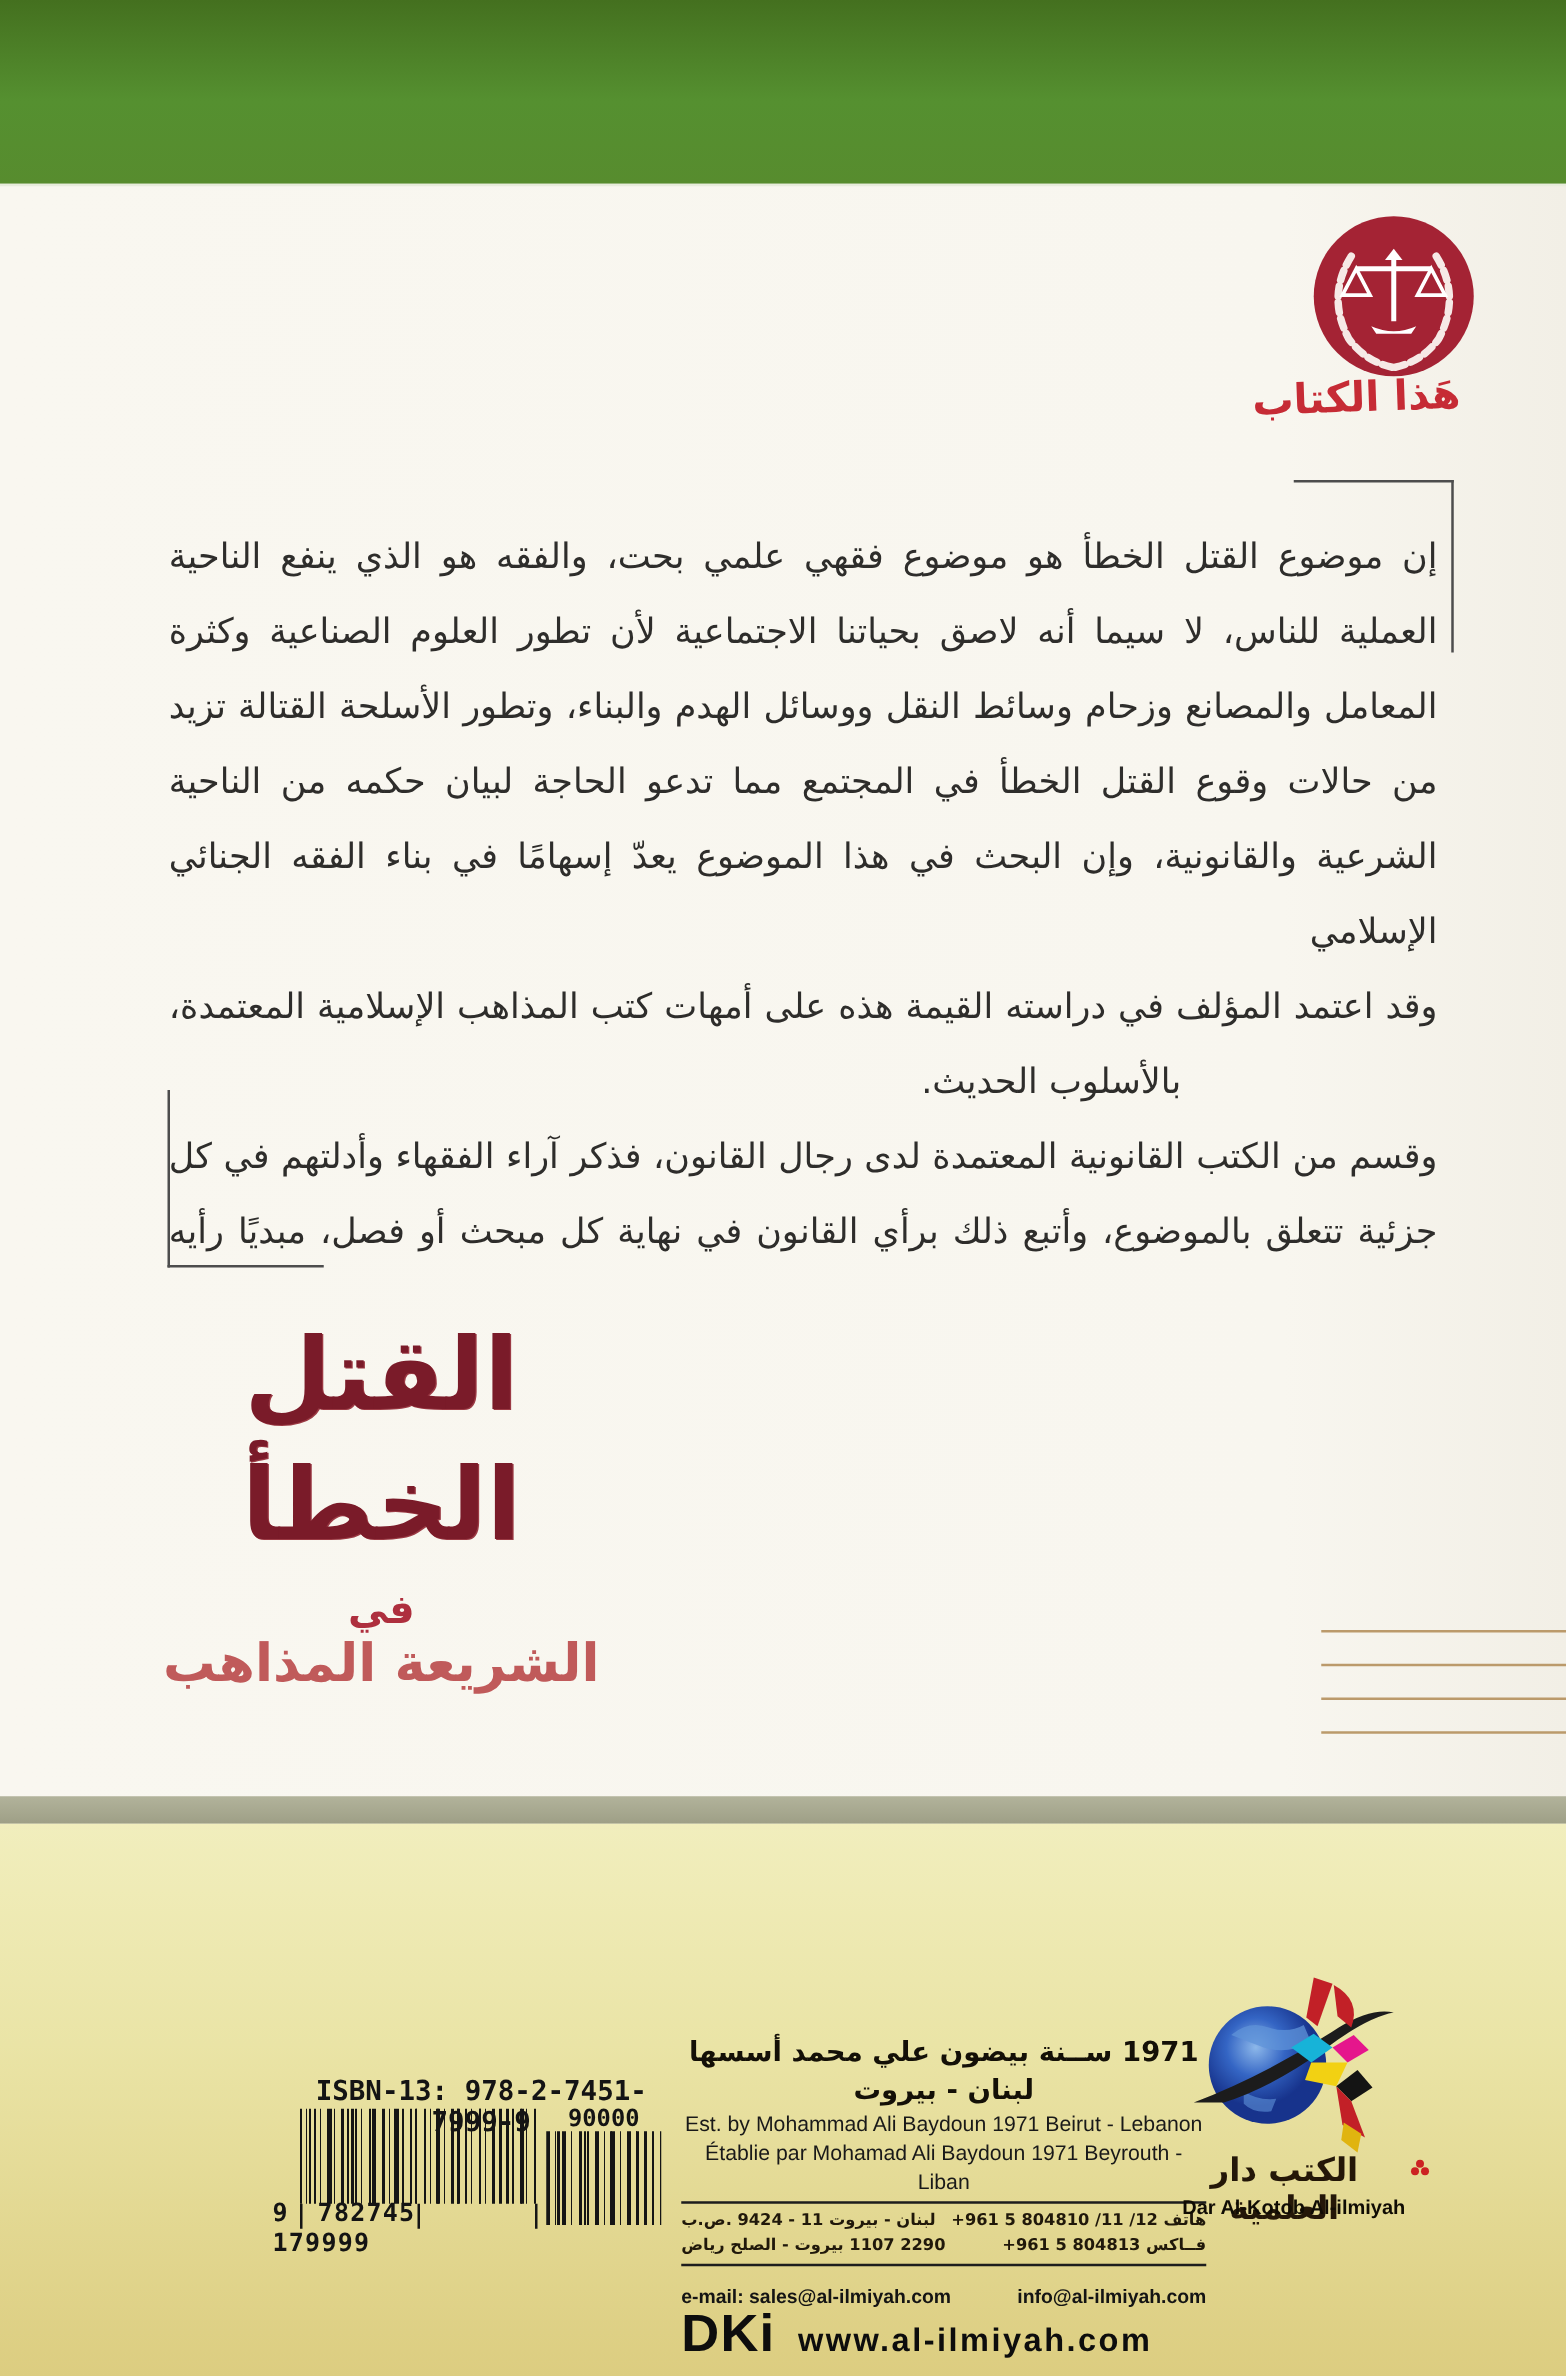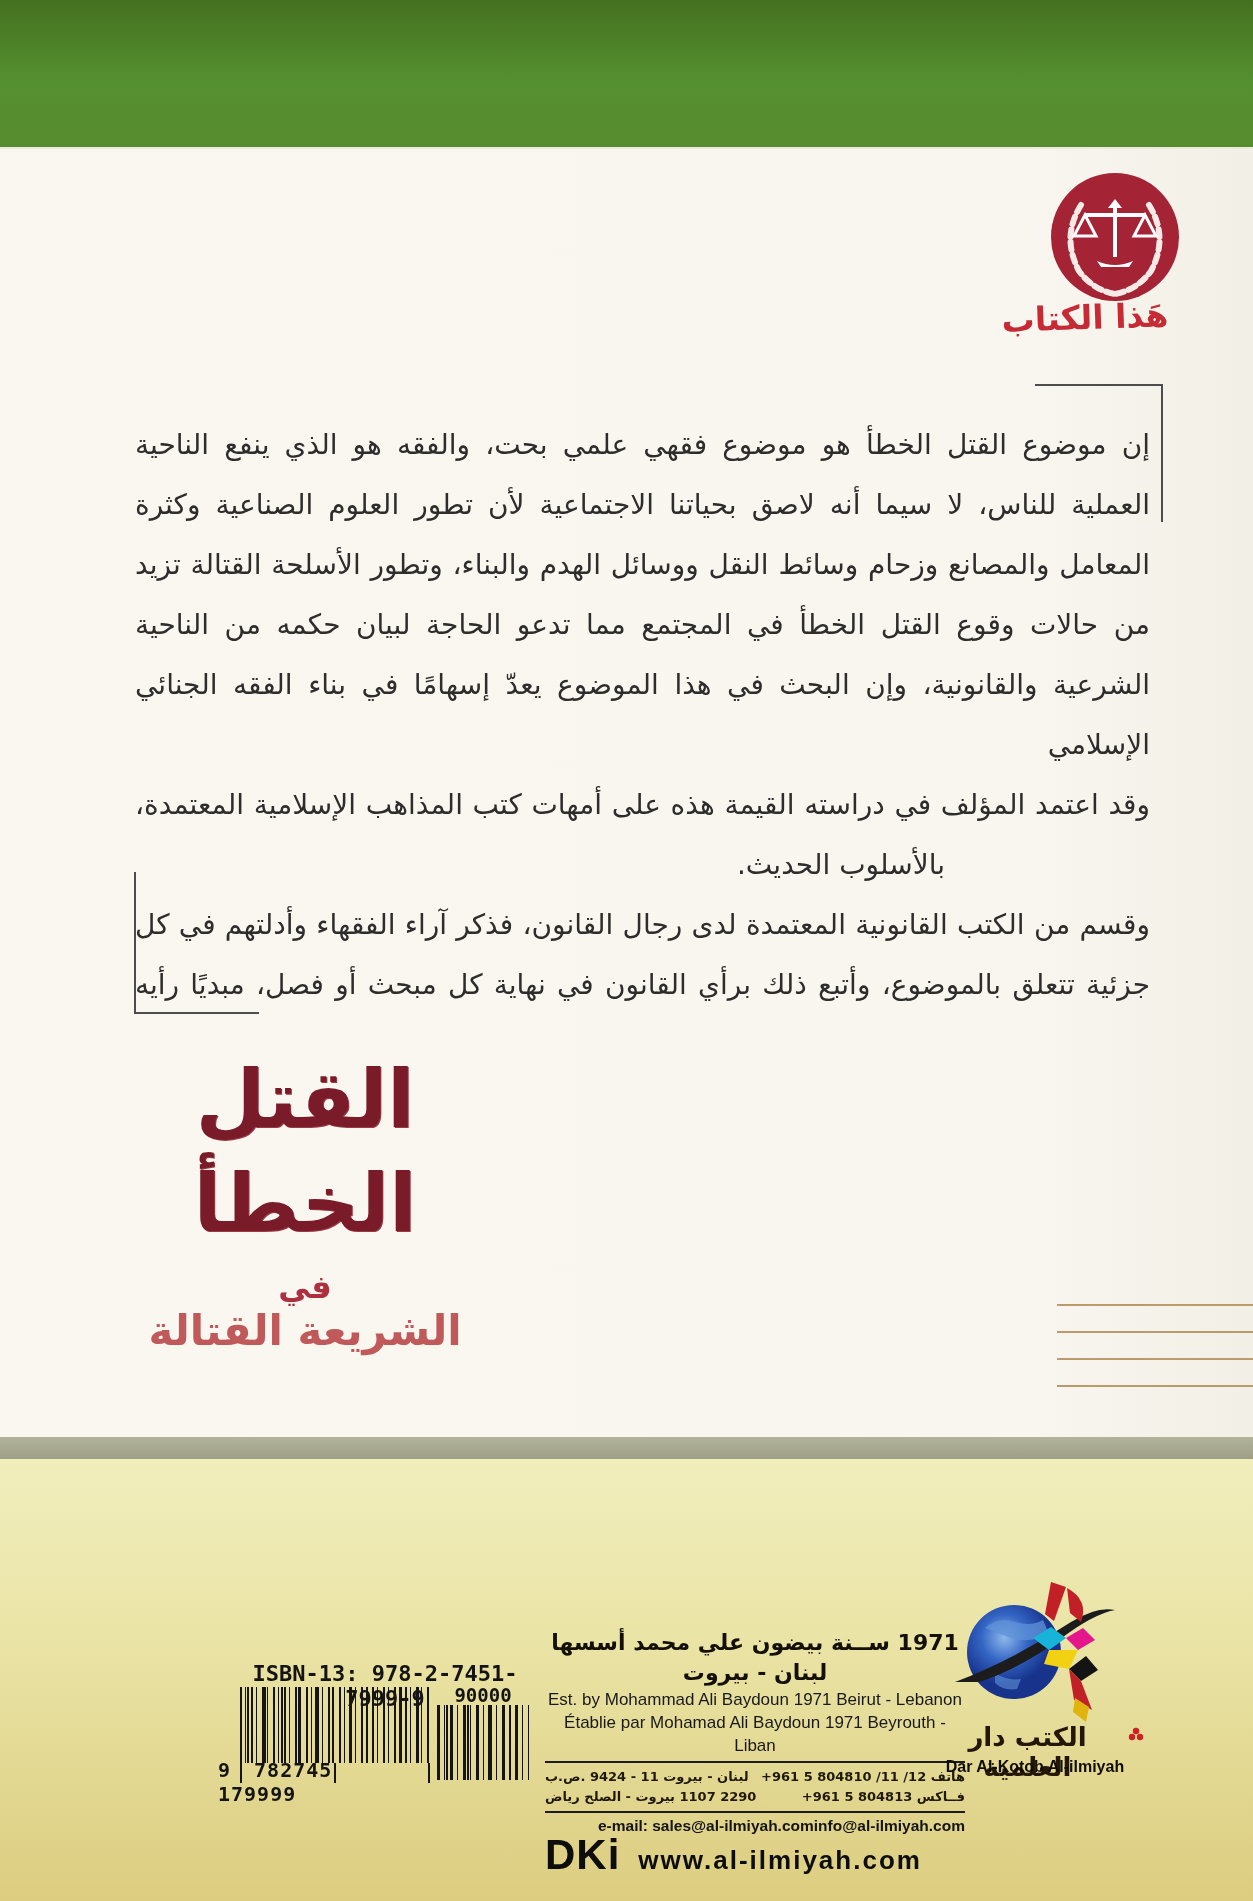--- a/index.html
+++ b/index.html
@@ -62,23 +62,23 @@
   
   .pub{position:absolute;left:545px;top:1628px;width:420px;color:#141007;}
   .pub .ar{font-size:22px;font-weight:bold;text-align:center;direction:ltr;line-height:30px;}
   .pub .en,.pub .fr{font-family:"Liberation Sans",sans-serif;font-size:17px;font-weight:normal;
     text-align:center;line-height:23px;color:#191919;}
   .pub .rule{height:2px;background:#1d1d1d;margin:4px 0;}
   .pub .crow{display:flex;justify-content:space-between;direction:ltr;
     font-size:13px;font-weight:bold;line-height:20px;color:#20180a;}
   .pub .crow .lcell{text-align:left;}
   .pub .crow .rcell{text-align:right;}
-  .pub .emails{display:flex;justify-content:flex-end;
+  .pub .emails{display:flex;justify-content:space-between;
     font-family:"Liberation Sans",sans-serif;font-size:15.5px;font-weight:bold;
-    margin-top:4px;color:#141414;}
+    margin-top:16px;color:#141414;}
   .dki-row{display:flex;align-items:baseline;margin-top:2px;color:#0d0d0d;}
   .dki-mark{font-family:"Liberation Sans",sans-serif;font-size:42px;font-weight:900;
     letter-spacing:1px;line-height:36px;}
   .dki-site{font-family:"Liberation Sans",sans-serif;font-size:26px;font-weight:bold;
     letter-spacing:2px;margin-left:18px;}
   
   .globe{position:absolute;left:955px;top:1578px;width:190px;height:150px;}
   .brand-ar{position:absolute;left:925px;top:1722px;width:205px;text-align:center;
     font-size:26px;font-weight:bold;color:#241708;direction:ltr;}
   .brand-orn{position:absolute;left:1128px;top:1727px;width:16px;height:16px;}
@@ -121,21 +121,21 @@
     <div class="line">الشرعية والقانونية، وإن البحث في هذا الموضوع يعدّ إسهامًا في بناء الفقه الجنائي الإسلامي</div>
     <div class="line">وقد اعتمد المؤلف في دراسته القيمة هذه على أمهات كتب المذاهب الإسلامية المعتمدة،</div>
     <div class="line end">بالأسلوب الحديث.</div>
     <div class="line">وقسم من الكتب القانونية المعتمدة لدى رجال القانون، فذكر آراء الفقهاء وأدلتهم في كل</div>
     <div class="line">جزئية تتعلق بالموضوع، وأتبع ذلك برأي القانون في نهاية كل مبحث أو فصل، مبديًا رأيه</div>
   </div>
 
   <div class="title-block">
     <div class="title-main">القتل الخطأ</div>
     <div class="title-fi">في</div>
-    <div class="title-sub">الشريعة القتالة</div>
+    <div class="title-sub">الشريعة المذاهب</div>
   </div>
 
   <div class="gold" style="top:1304px"></div>
   <div class="gold" style="top:1331px"></div>
   <div class="gold" style="top:1358px"></div>
   <div class="gold" style="top:1385px"></div>
 
   <div class="olive-strip"></div>
   <div class="yellow-band"></div>
 

